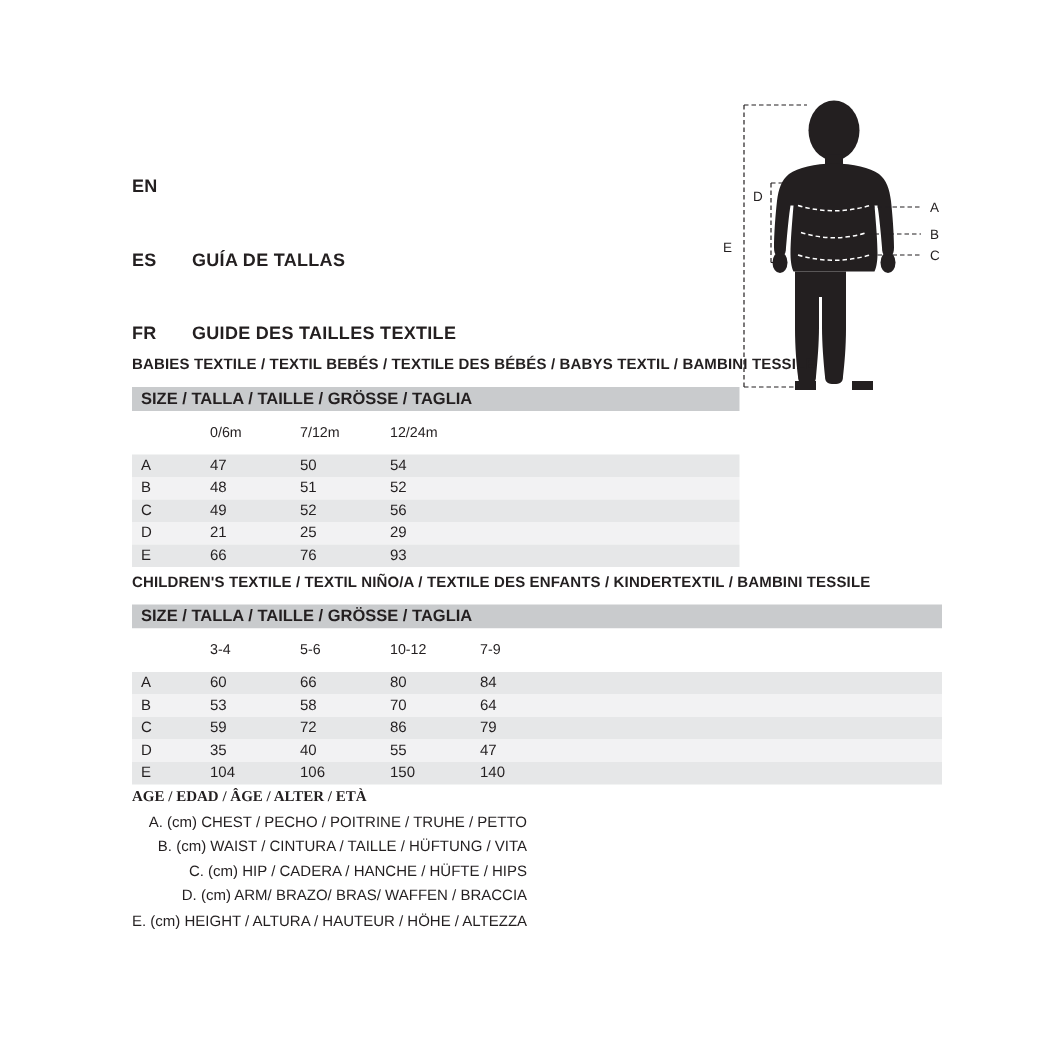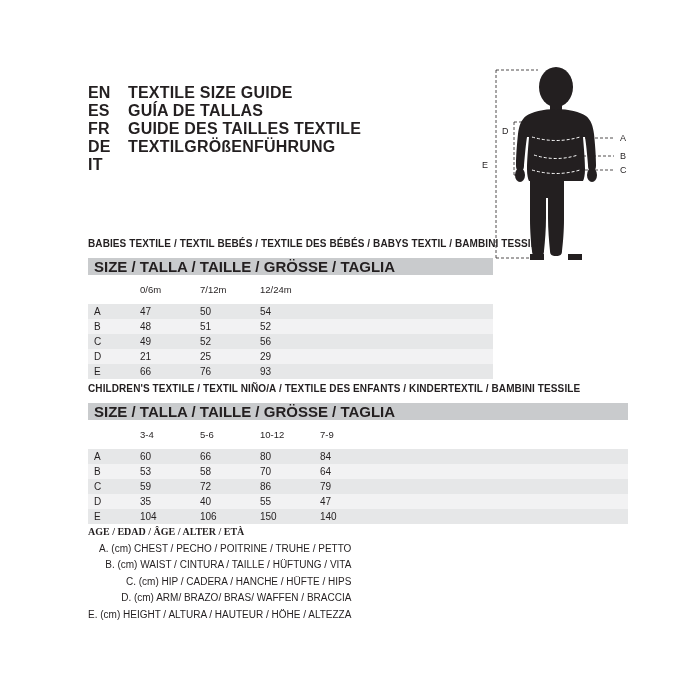--- a/index.html
+++ b/index.html
@@ -24,25 +24,26 @@
   
   .lang-block {
     position: absolute;
     left: 88px;
     top: 84px;
     width: 330px;
   }
   .lang-row {
     display: flex;
     align-items: flex-start;
-    font-size: 16px;
+    font-size: 12px;
     font-weight: bold;
     letter-spacing: 0.2px;
     line-height: 18px;
     color: #231f20;
+    margin-top: 31px;
   }
   .lang-code {
     width: 40px;
     flex: 0 0 40px;
   }
   .lang-title {
     flex: 1;
   }
 
   
@@ -85,21 +86,21 @@
     padding: 0;
     height: 15px;
     text-align: left;
     font-weight: normal;
     color: #231f20;
     vertical-align: middle;
   }
   table.size-table .hdr-row th {
     background: #c9cbcd;
     font-weight: bold;
-    font-size: 15px;
+    font-size: 11px;
     padding-left: 6px;
     height: 16px;
   }
   table.size-table .sub-row td {
     background: #ffffff;
     font-size: 9.5px;
     padding-left: 6px;
     height: 29px;
   }
   table.size-table tbody tr td {
@@ -131,21 +132,20 @@
   }
 </style>
 </head>
 <body>
 
 <div class="page">
 
   <div class="lang-block">
     <div class="lang-row">
       <span class="lang-code">EN</span>
-      <span class="lang-title">TEXTILE SIZE GUIDE</span>
     </div>
     <div class="lang-row">
       <span class="lang-code">ES</span>
       <span class="lang-title">GUÍA DE TALLAS</span>
     </div>
     <div class="lang-row">
       <span class="lang-code">FR</span>
       <span class="lang-title">GUIDE DES TAILLES TEXTILE</span>
     </div>
     <div class="lang-row">

